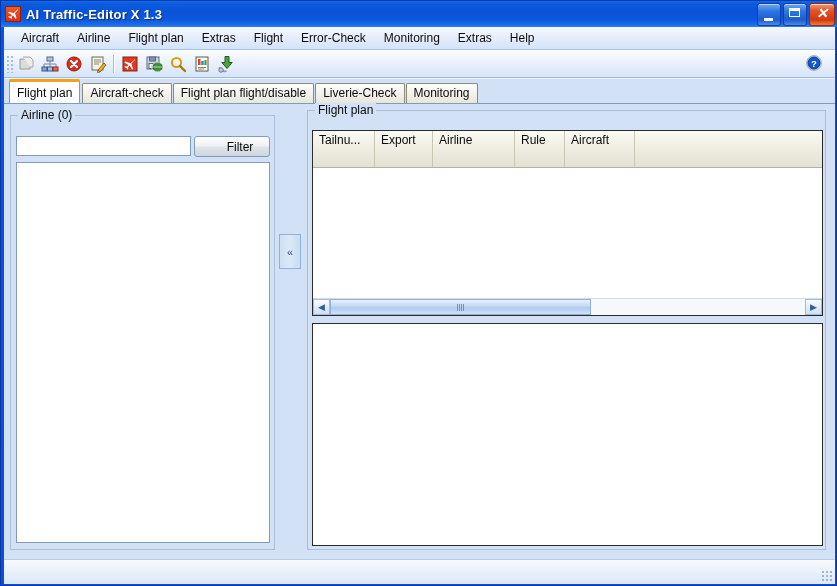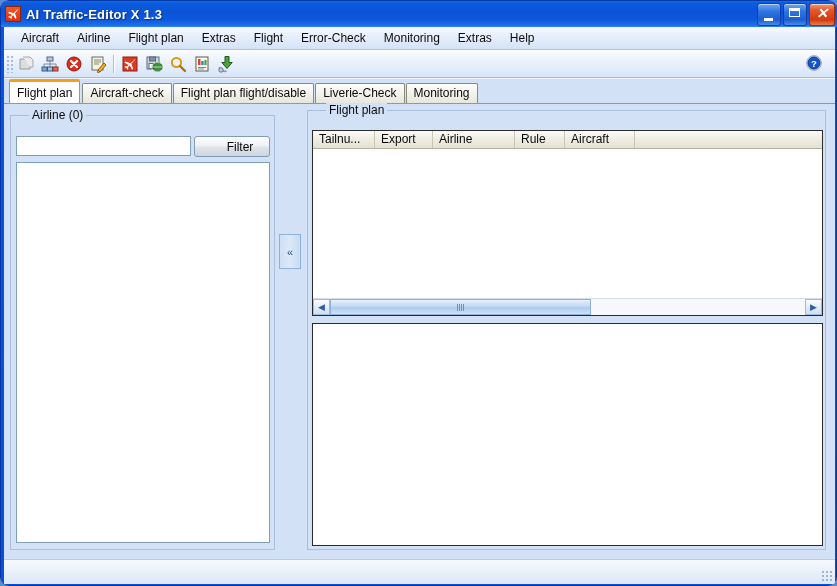--- a/index.html
+++ b/index.html
@@ -12,21 +12,20 @@
     font-size: 12px;
     -webkit-font-smoothing: none;
   }
   #app {
     position: relative;
     width: 837px;
     height: 586px;
     overflow: hidden;
     background: #fca5a5;
     box-sizing: border-box;
-    border-radius: 9px;
   }
 
   
   .win-frame {
     position: absolute;
     inset: 0;
     background: linear-gradient(to bottom, #0855dd 0%, #0b4fd6 100%);
     border: 1px solid #0438a8;
     box-sizing: border-box;
   }
@@ -227,21 +226,21 @@
 
   
   .groupbox {
     position: absolute;
     border: 1px solid #a9c0dd;
     box-sizing: border-box;
     background: transparent;
   }
   .gb-label {
     position: absolute;
-    top: -8px; left: 18px;
+    top: -8px; left: 7px;
     background: #d2e1f5;
     padding: 0 3px;
     font-size: 12px;
     color: #0a0a0a;
     white-space: nowrap;
   }
 
   #left-group  { left: 6px;  top: 11px; width: 265px; height: 435px; }
   #right-group { left: 303px; top: 6px; width: 519px; height: 440px; }
 
@@ -302,25 +301,24 @@
     position: absolute;
     left: 4px; top: 19px;
     width: 511px; height: 186px;
     border: 1px solid #2b2b2b;
     background: #ffffff;
     box-sizing: border-box;
     overflow: hidden;
   }
   .grid-header {
     display: flex;
-    height: 18px;
+    height: 37px;
     background: linear-gradient(to bottom, #fbfaf4 0%, #eeece0 55%, #e3e1d3 100%);
     border-bottom: 1px solid #b5b29e;
     box-sizing: border-box;
-    align-items: flex-end;
   }
   .gh-cell {
     font-size: 12px;
     color: #0a0a0a;
     line-height: 18px;
     padding-left: 6px;
     border-right: 1px solid #c9c6b4;
     box-sizing: border-box;
     white-space: nowrap;
     overflow: hidden;

